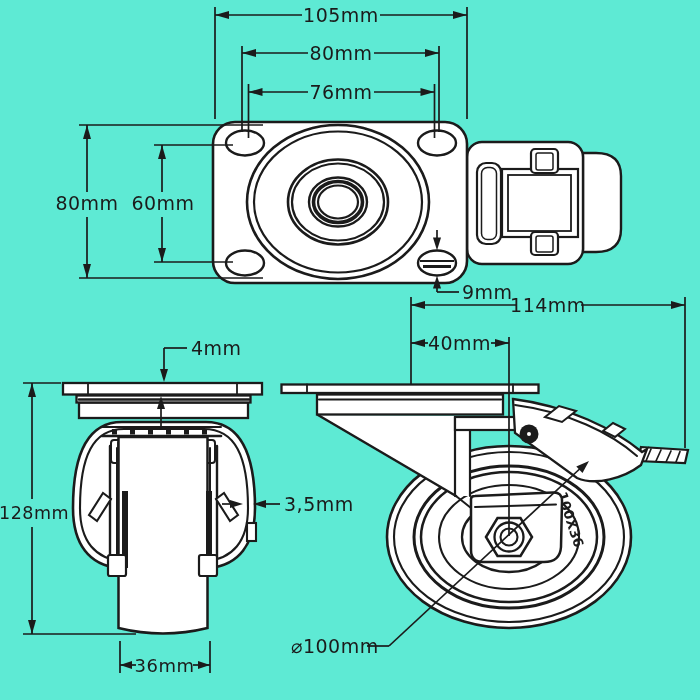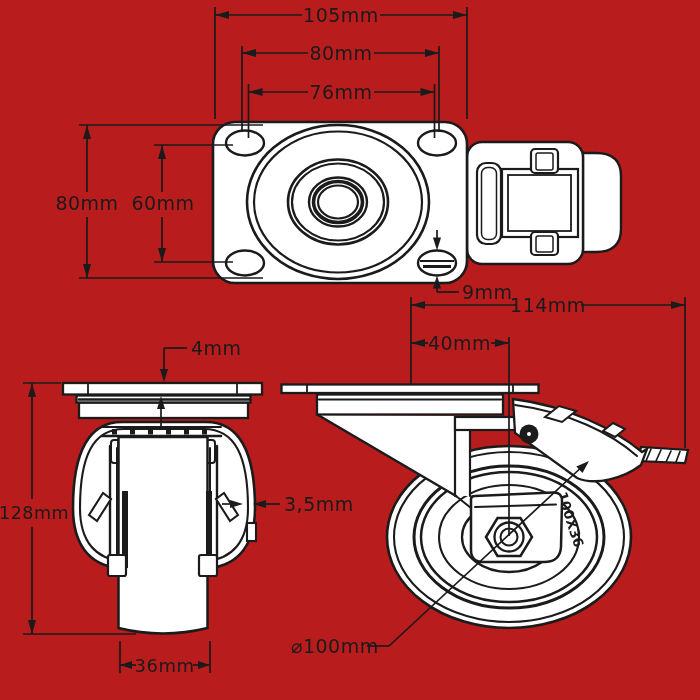--- a/index.html
+++ b/index.html
@@ -1,16 +1,16 @@
 <!DOCTYPE html>
 <html><head>
 <meta charset="utf-8">
 <style>
   html,body{margin:0;padding:0;background:#ffffff;}
-  .stage{width:700px;height:700px;background:#b91c1c;position:relative;overflow:hidden;}
+  .stage{width:700px;height:700px;background:#5eead4;position:relative;overflow:hidden;}
   svg text{font-family:"DejaVu Sans","Liberation Sans",sans-serif;font-size:19px;fill:#1b1b1b;letter-spacing:.5px;}
   svg text.marking{font-size:13.5px;font-weight:bold;letter-spacing:0;}
   .ln{stroke:#1b1b1b;stroke-width:2.4;fill:none;stroke-linecap:round;}
   .lnw{stroke:#1b1b1b;stroke-width:2.4;fill:#ffffff;}
   .dim{stroke:#1b1b1b;stroke-width:1.7;fill:none;stroke-linecap:butt;}
   .ah{fill:#1b1b1b;stroke:none;}
   .dk{fill:#1b1b1b;stroke:none;}
 </style>
 </head>
 <body>

